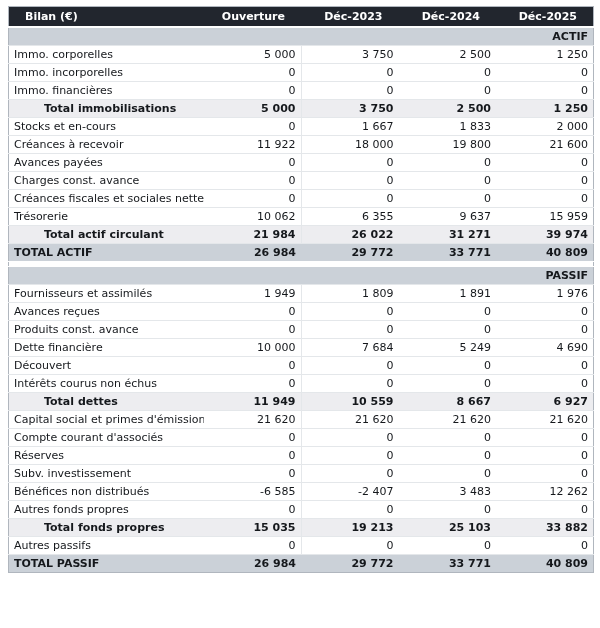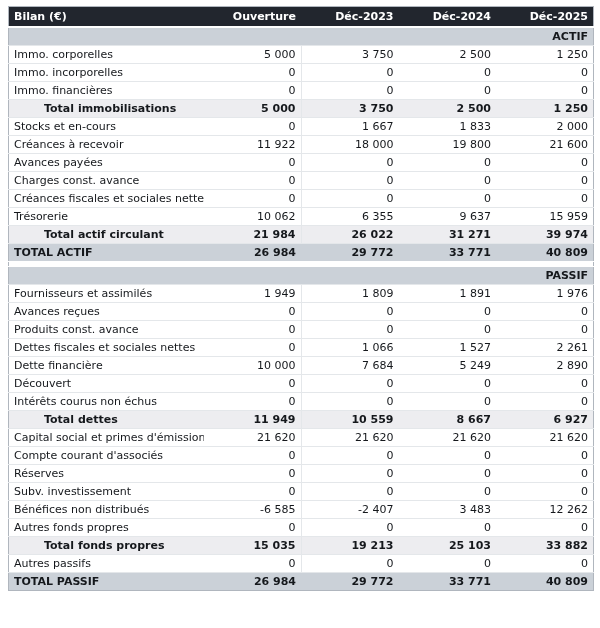--- a/index.html
+++ b/index.html
@@ -20,21 +20,21 @@
   }
   col.c-label { width: 195px; }
   col.c-num   { width: 97.5px; }
 
   th, td { line-height: 13px; white-space: nowrap; overflow: hidden; }
 
   thead th {
     background: var(--header-bg, #22262e);
     color: var(--header-text, #ffffff);
     font-weight: bold;
-    padding: 3px 5px;
+    padding: 3px 16px;
     text-align: right;
     border-bottom: 2px solid #ffffff;
   }
   thead th.label { text-align: left; }
 
   td { padding: 2px 5px; background: #ffffff; }
   td.label { text-align: left; }
   td.num   { text-align: right; }
 
   tr.section td {
@@ -195,32 +195,25 @@
           <td class="num c3">0</td>
         </tr>
         <tr class="row normal">
           <td class="label">Produits const. avance</td>
           <td class="num c0">0</td>
           <td class="num c1">0</td>
           <td class="num c2">0</td>
           <td class="num c3">0</td>
         </tr>
         <tr class="row normal">
-          <td class="label">Dettes fiscales et sociales nettes</td>
-          <td class="num c0">0</td>
-          <td class="num c1">1 066</td>
-          <td class="num c2">1 527</td>
-          <td class="num c3">2 261</td>
-        </tr>
-        <tr class="row normal">
           <td class="label">Dette financière</td>
           <td class="num c0">10 000</td>
           <td class="num c1">7 684</td>
           <td class="num c2">5 249</td>
-          <td class="num c3">2 890</td>
+          <td class="num c3">4 690</td>
         </tr>
         <tr class="row normal">
           <td class="label">Découvert</td>
           <td class="num c0">0</td>
           <td class="num c1">0</td>
           <td class="num c2">0</td>
           <td class="num c3">0</td>
         </tr>
         <tr class="row normal">
           <td class="label">Intérêts courus non échus</td>

